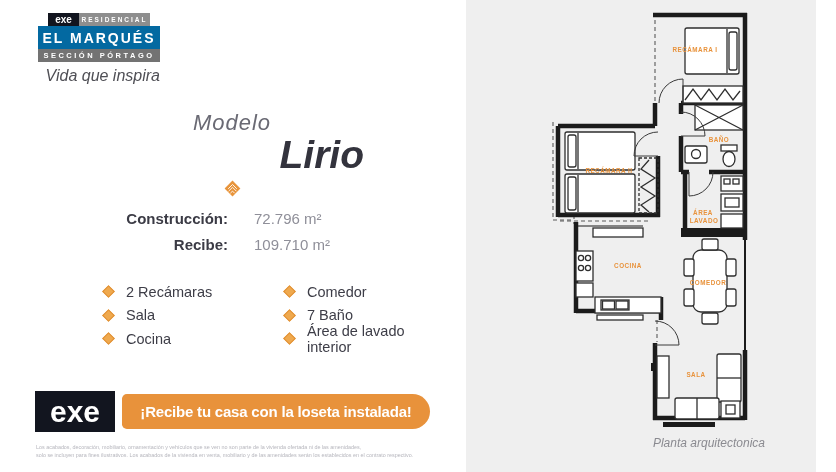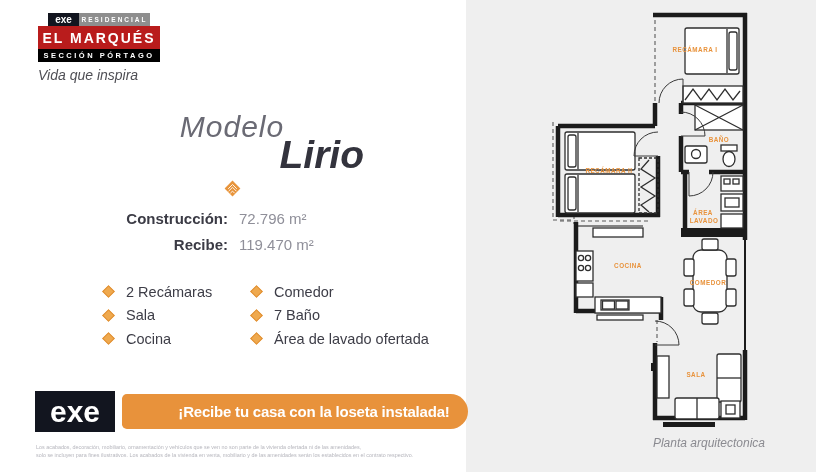--- a/index.html
+++ b/index.html
@@ -7,53 +7,53 @@
          font-family:"Liberation Sans",sans-serif;}
   .panel{position:absolute;left:466px;top:0;width:370px;height:472px;background:#efefef;}
 
   
   .logo{position:absolute;left:38px;top:13px;width:122px;}
   .logo-row1{display:flex;margin-left:10px;width:102px;height:13px;}
   .exe-mini{background:#12151f;color:#fff;width:31px;font-size:10px;font-weight:bold;
             display:flex;align-items:center;justify-content:center;}
   .res{background:#8e8e8e;color:#fff;flex:1;font-size:6.5px;font-weight:bold;letter-spacing:2px;
        display:flex;align-items:center;justify-content:center;}
-  .marq{background:#b91c1c;color:#fff;height:23px;font-size:14px;font-weight:bold;letter-spacing:2px;
+  .marq{background:#0369a1;color:#fff;height:23px;font-size:14px;font-weight:bold;letter-spacing:2px;
         display:flex;align-items:center;justify-content:center;}
-  .seccion{background:#000000;color:#fff;height:13px;font-size:7.5px;font-weight:bold;letter-spacing:2.5px;
+  .seccion{background:#737373;color:#fff;height:13px;font-size:7.5px;font-weight:bold;letter-spacing:2.5px;
            display:flex;align-items:center;justify-content:center;}
-  .tagline{color:#4f4f55;font-size:14px;font-style:italic;text-align:left;margin-top:5px;}
+  .tagline{color:#4f4f55;font-size:16px;font-style:italic;text-align:right;margin-top:5px;}
 
   
   .modelo{position:absolute;left:100px;top:110px;width:264px;text-align:center;color:#6a6a74;
-          font-size:30px;font-style:italic;letter-spacing:1px;}
+          font-size:22px;font-style:italic;letter-spacing:1px;}
   .lirio{position:absolute;left:100px;top:133px;width:264px;text-align:right;color:#33333d;
          font-size:39px;font-weight:bold;font-style:italic;}
   .diamond{position:absolute;left:224px;top:180px;width:17px;height:17px;}
 
   
   .specs{position:absolute;left:35px;top:210px;width:370px;}
   .spec-row{display:flex;margin-bottom:9px;font-size:15px;line-height:17px;}
   .spec-label{width:193px;text-align:right;font-weight:bold;color:#3b3b45;}
-  .spec-value{margin-left:11px;color:#8f8f99;}
-
-  
-  .features{position:absolute;left:104px;top:280px;width:340px;display:flex;}
+  .spec-value{margin-left:26px;color:#8f8f99;}
+
+  
+  .features{position:absolute;left:104px;top:280px;width:340px;display:flex;gap:33px;}
   .fcol1{width:148px;}
   .fcol2{flex:1;}
   .fitem{display:flex;align-items:center;height:23.5px;font-size:14.5px;color:#3d3d47;}
   .bullet{width:7px;height:7px;background:#EFA94E;border:1px solid #E08F33;transform:rotate(45deg);
           margin-right:13px;flex:none;}
 
   
   .exe-big{position:absolute;left:35px;top:391px;width:80px;height:41px;background:#12151f;color:#fff;
            display:flex;align-items:center;justify-content:center;font-size:30px;font-weight:bold;}
   .banner{position:absolute;left:122px;top:394px;width:308px;height:35px;background:#E8923B;
           border-radius:5px 18px 18px 5px;color:#fff;display:flex;align-items:center;justify-content:center;
-          font-weight:bold;font-size:15px;letter-spacing:-0.2px;padding-left:38px;}
+          font-weight:bold;font-size:15px;letter-spacing:-0.2px;}
   .disclaimer{position:absolute;left:36px;top:443px;width:412px;font-size:5.4px;color:#b6b6bd;line-height:8px;}
 
   
   .plan{position:absolute;left:545px;top:8px;}
   .caption{position:absolute;left:545px;top:436px;width:220px;text-align:right;font-size:12px;
            font-style:italic;color:#8a8a90;}
   .wall{stroke:#1b1b1b;stroke-width:4.5;fill:none;}
   .wallthin{stroke:#1b1b1b;stroke-width:2;fill:none;}
   .wline{stroke:#1b1b1b;stroke-width:1.2;fill:none;}
   .dash{stroke:#5a5a5a;stroke-width:1.1;fill:none;stroke-dasharray:4 3;}
@@ -89,21 +89,21 @@
     <path d="M6.4,13.2 L8.5,11.1 L10.6,13.2" stroke="#ffffff" stroke-width="0.9" fill="none"></path>
   </svg>
 
   <div class="specs">
     <div class="spec-row">
       <div class="spec-label">Construcción:</div>
       <div class="spec-value">72.796 m²</div>
     </div>
     <div class="spec-row">
       <div class="spec-label">Recibe:</div>
-      <div class="spec-value">119.470 m²</div>
+      <div class="spec-value">109.710 m²</div>
     </div>
   </div>
 
   <div class="features">
     <div class="fcol1">
       <div class="fitem">
         <span class="bullet"></span>
         <span>2 Recámaras</span>
       </div>
       <div class="fitem">
@@ -119,21 +119,21 @@
       <div class="fitem">
         <span class="bullet"></span>
         <span>Comedor</span>
       </div>
       <div class="fitem">
         <span class="bullet"></span>
         <span>7 Baño</span>
       </div>
       <div class="fitem">
         <span class="bullet"></span>
-        <span>Área de lavado ofertada</span>
+        <span>Área de lavado interior</span>
       </div>
     </div>
   </div>
 
   <div class="exe-big">exe</div>
   <div class="banner">¡Recibe tu casa con la loseta instalada!</div>
   <div class="disclaimer">
     <div>Los acabados, decoración, mobiliario, ornamentación y vehículos que se ven no son parte de la vivienda ofertada ni de las amenidades,</div>
     <div>solo se incluyen para fines ilustrativos. Los acabados de la vivienda en venta, mobiliario y de las amenidades serán los establecidos en el contrato respectivo.</div>
   </div>

